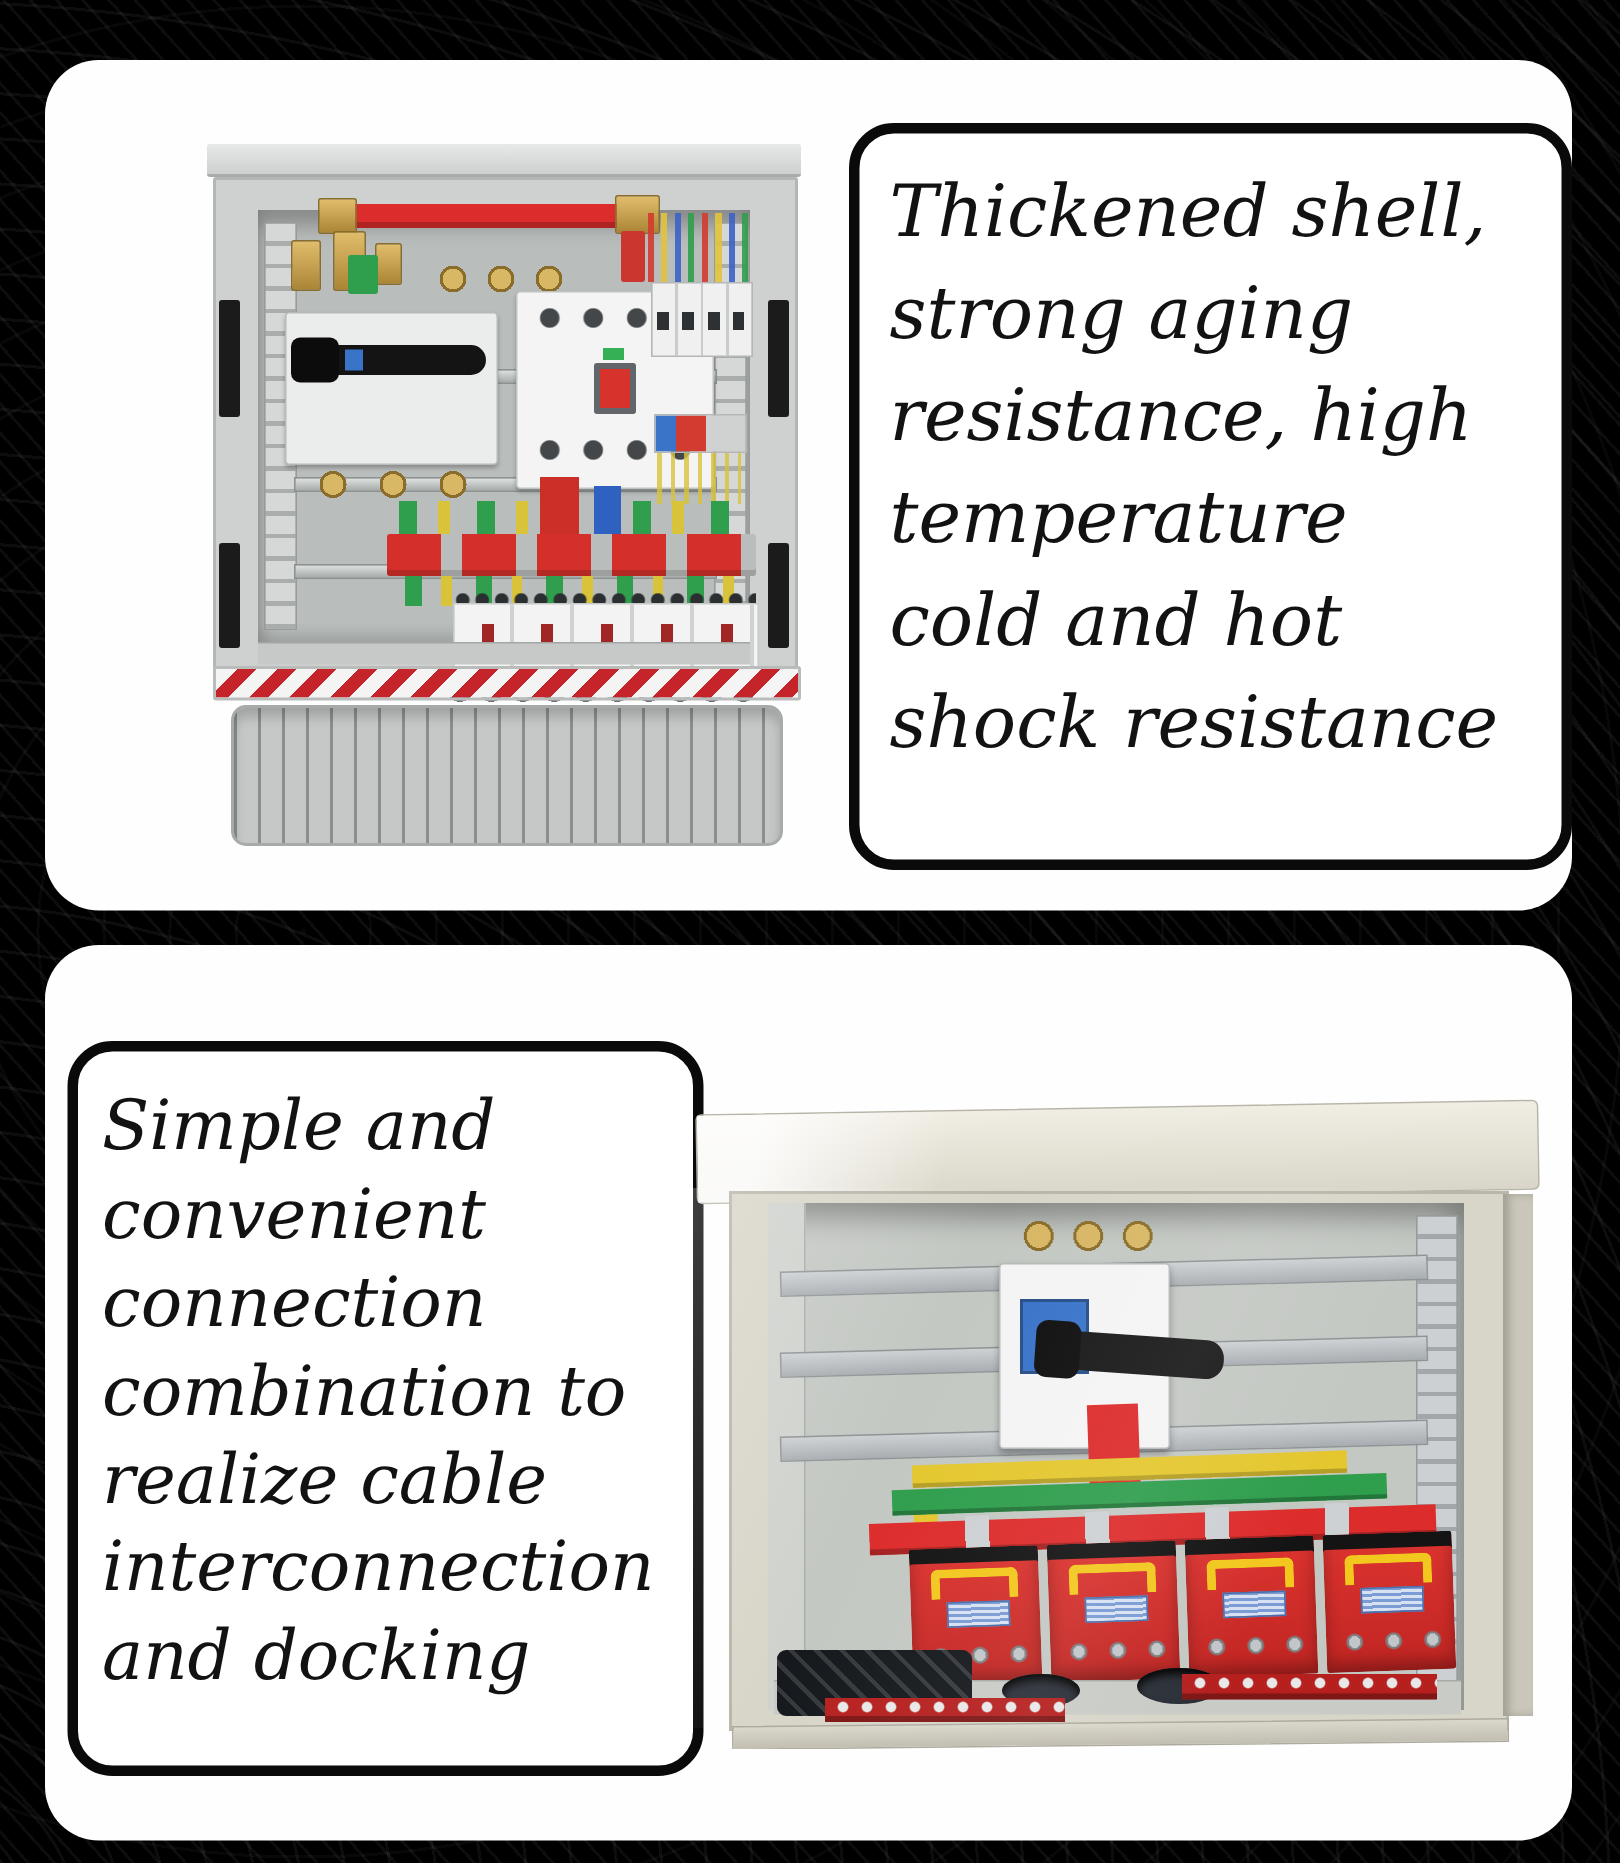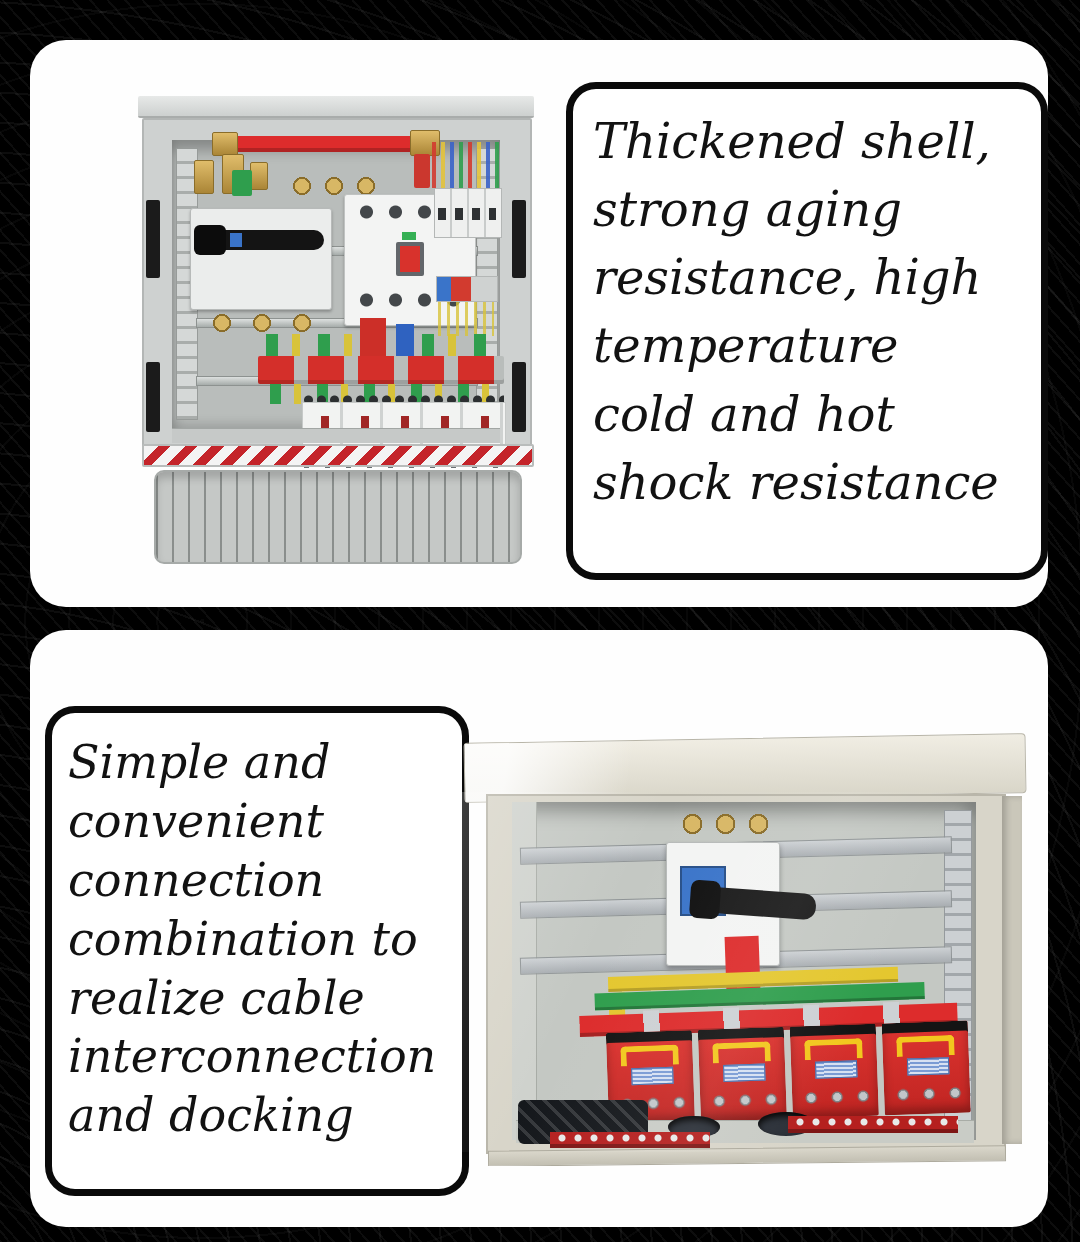--- a/index.html
+++ b/index.html
@@ -17,21 +17,21 @@
       repeating-linear-gradient(48deg, rgba(255,255,255,.05) 0 2px, transparent 2px 13px),
       repeating-radial-gradient(circle at -6% 104%, rgba(255,255,255,.05) 0 2px, transparent 2px 30px),
       repeating-radial-gradient(circle at 18% 50%, rgba(255,255,255,.03) 0 2px, transparent 2px 44px);
   }
   .panel{position:absolute;left:30px;width:1018px;background:var(--panel-bg);border-radius:36px;}
   .panel-top{top:40px;height:567px;}
   .panel-bottom{top:630px;height:597px;}
 
   .caption-box{position:absolute;background:#fff;border:7px solid var(--caption-border);border-radius:30px;overflow:hidden;}
   .caption-box.top{left:536px;top:42px;width:468px;height:484px;}
-  .caption-box.bottom{left:15px;top:76px;width:410px;height:476px;}
+  .caption-box.bottom{left:15px;top:64px;width:410px;height:476px;}
   .caption{margin:0;font-family:"DejaVu Serif","Liberation Serif",serif;font-style:italic;
     color:var(--caption-text);white-space:pre;}
   .caption-box.top .caption{padding:18px 0 0 20px;font-size:48px;line-height:1.42;}
   .caption-box.bottom .caption{padding:20px 0 0 16px;font-size:46px;line-height:1.28;}
 
   .photo{position:absolute;overflow:hidden;}
   .photo *{position:absolute;}
   .photo-top{left:108px;top:56px;width:396px;height:475px;}
   .photo-bottom{left:428px;top:66px;width:586px;height:470px;}
 

